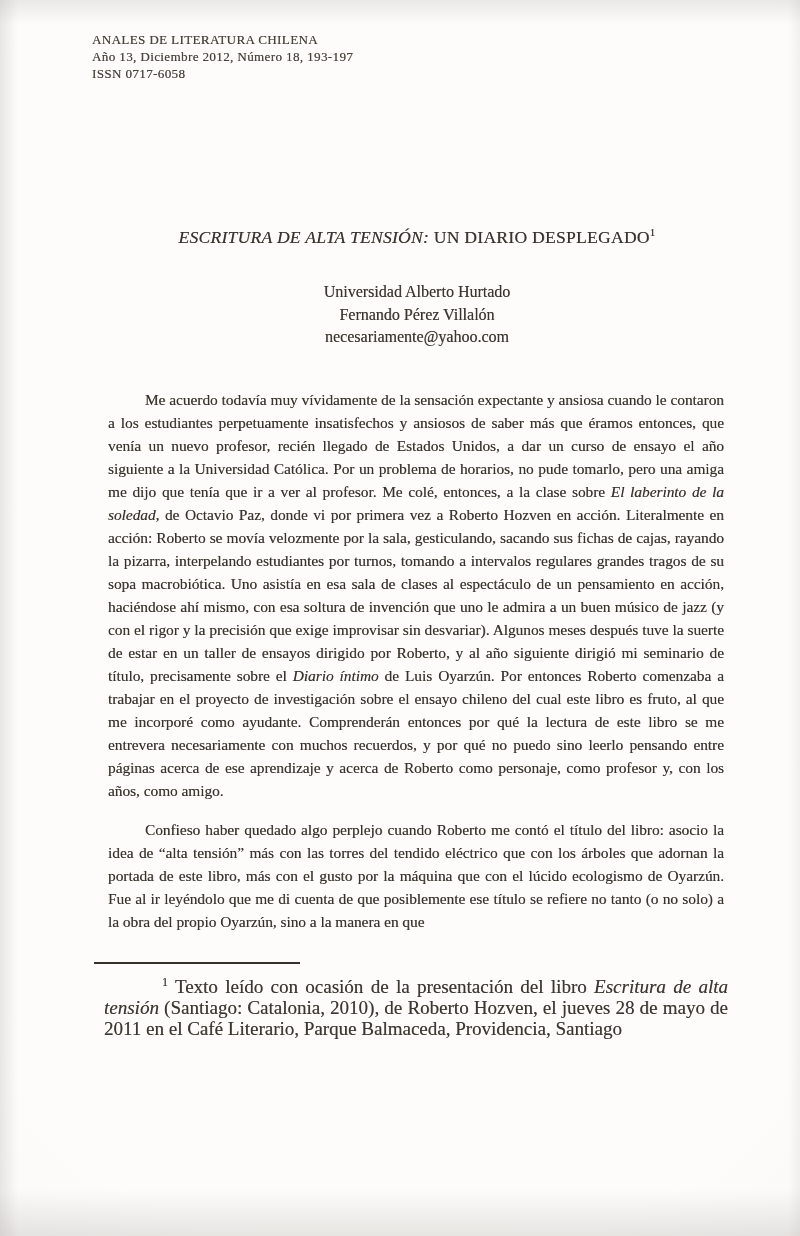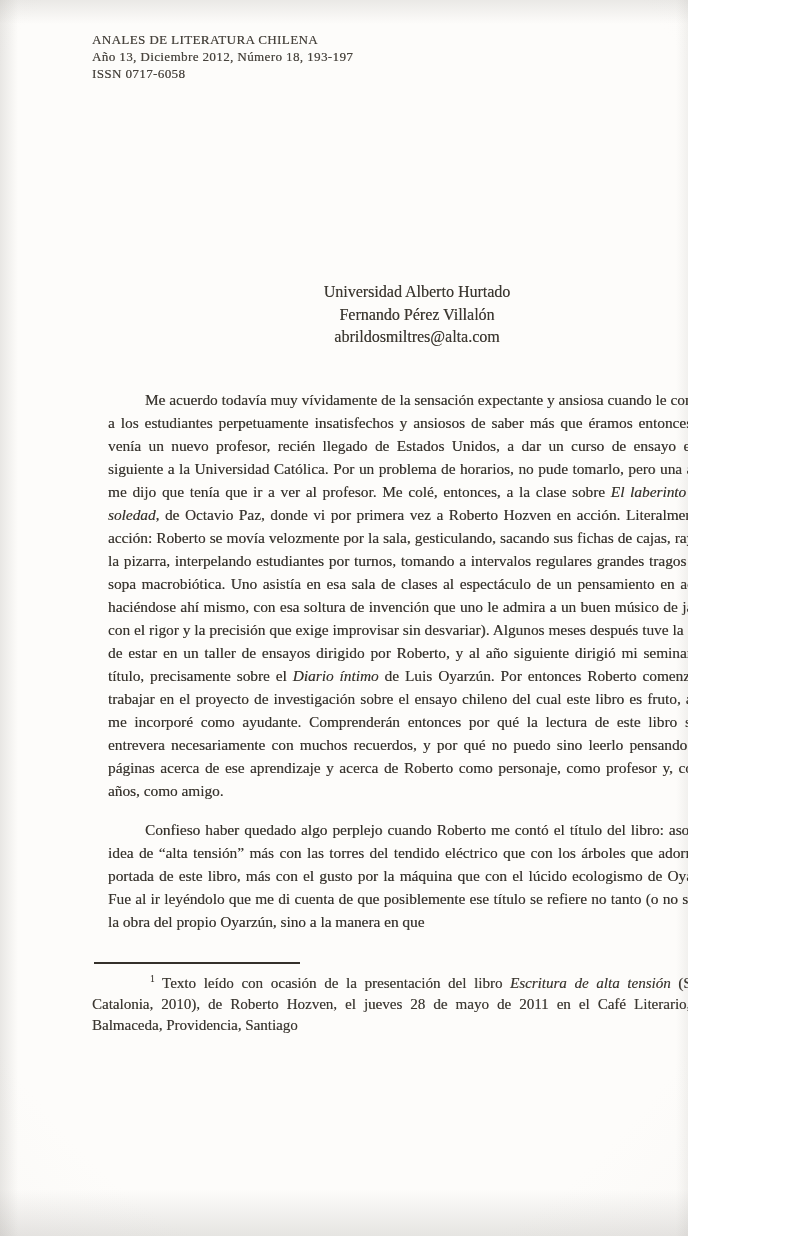--- a/index.html
+++ b/index.html
@@ -2,21 +2,21 @@
 <html><head>
 <meta charset="utf-8">
 <style>
   html, body {
     margin: 0;
     padding: 0;
     background: #ffffff;
   }
   .page {
     position: relative;
-    width: 688px;
+    width: 800px;
     height: 1236px;
     overflow: hidden;
     background: radial-gradient(125% 105% at 50% 45%, #fdfcfa 55%, #f3f1ee 100%);
     font-family: "Liberation Serif", "DejaVu Serif", serif;
     color: #38342f;
     text-shadow: 0.3px 0.3px 0.6px rgba(62, 56, 50, 0.55);
   }
   
   .page::before {
     content: "";
@@ -84,22 +84,22 @@
     left: 92px;
     width: 648px;
   }
   .footnote-rule {
     width: 206px;
     height: 0;
     border-top: 2px solid #34302a;
     margin: 0 0 9px 2px;
   }
   .footnote-text {
-    margin: 0;
-    font-size: 15px;
+    margin: 12px;
+    font-size: 19px;
     line-height: 21px;
     text-align: justify;
     text-indent: 58px;
     color: #3b3731;
   }
 
   sup {
     font-size: 0.62em;
     line-height: 0;
     vertical-align: super;
@@ -110,25 +110,26 @@
 <body>
 
 <div class="page">
 
   <div class="journal-header">
     <div>ANALES DE LITERATURA CHILENA</div>
     <div>Año 13, Diciembre 2012, Número 18, 193-197</div>
     <div>ISSN 0717-6058</div>
   </div>
 
+  <div class="article-title"><i>ESCRITURA DE ALTA TENSIÓN:</i> UN DIARIO DESPLEGADO<sup>1</sup></div>
 
   <div class="author-block">
     <div>Universidad Alberto Hurtado</div>
     <div>Fernando Pérez Villalón</div>
-    <div>abrildosmiltres@alta.com</div>
+    <div>necesariamente@yahoo.com</div>
   </div>
 
   <div class="body-text">
     <p>Me acuerdo todavía muy vívidamente de la sensación expectante y ansiosa cuando le contaron a los estudiantes perpetuamente insatisfechos y ansiosos de saber más que éramos entonces, que venía un nuevo profesor, recién llegado de Estados Unidos, a dar un curso de ensayo el año siguiente a la Universidad Católica. Por un problema de horarios, no pude tomarlo, pero una amiga me dijo que tenía que ir a ver al profesor. Me colé, entonces, a la clase sobre <i>El laberinto de la soledad</i>, de Octavio Paz, donde vi por primera vez a Roberto Hozven en acción. Literalmente en acción: Roberto se movía velozmente por la sala, gesticulando, sacando sus fichas de cajas, rayando la pizarra, interpelando estudiantes por turnos, tomando a intervalos regulares grandes tragos de su sopa macrobiótica. Uno asistía en esa sala de clases al espectáculo de un pensamiento en acción, haciéndose ahí mismo, con esa soltura de invención que uno le admira a un buen músico de jazz (y con el rigor y la precisión que exige improvisar sin desvariar). Algunos meses después tuve la suerte de estar en un taller de ensayos dirigido por Roberto, y al año siguiente dirigió mi seminario de título, precisamente sobre el <i>Diario íntimo</i> de Luis Oyarzún. Por entonces Roberto comenzaba a trabajar en el proyecto de investigación sobre el ensayo chileno del cual este libro es fruto, al que me incorporé como ayudante. Comprenderán entonces por qué la lectura de este libro se me entrevera necesariamente con muchos recuerdos, y por qué no puedo sino leerlo pensando entre páginas acerca de ese aprendizaje y acerca de Roberto como personaje, como profesor y, con los años, como amigo.</p>
     <p>Confieso haber quedado algo perplejo cuando Roberto me contó el título del libro: asocio la idea de “alta tensión” más con las torres del tendido eléctrico que con los árboles que adornan la portada de este libro, más con el gusto por la máquina que con el lúcido ecologismo de Oyarzún. Fue al ir leyéndolo que me di cuenta de que posiblemente ese título se refiere no tanto (o no solo) a la obra del propio Oyarzún, sino a la manera en que</p>
   </div>
 
   <div class="footnote">
     <div class="footnote-rule"></div>
     <p class="footnote-text"><sup>1</sup> Texto leído con ocasión de la presentación del libro <i>Escritura de alta tensión</i> (Santiago: Catalonia, 2010), de Roberto Hozven, el jueves 28 de mayo de 2011 en el Café Literario, Parque Balmaceda, Providencia, Santiago</p>

